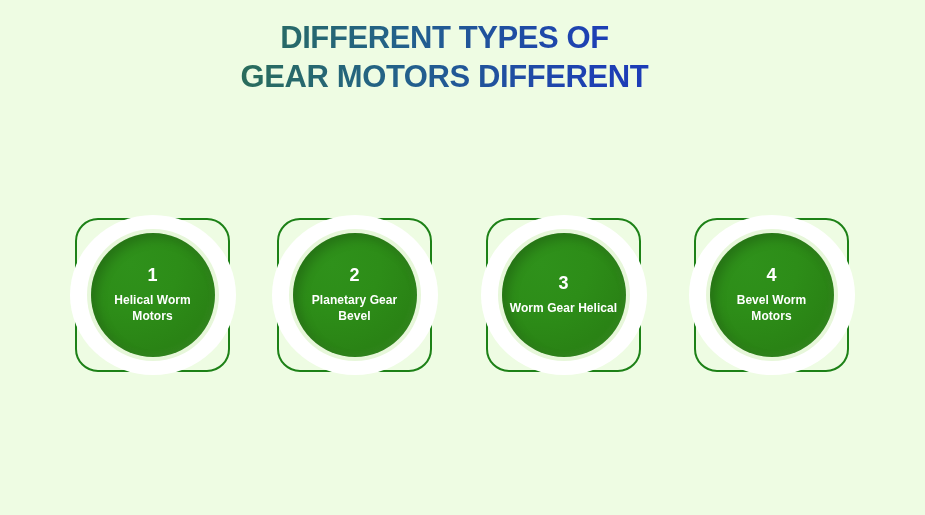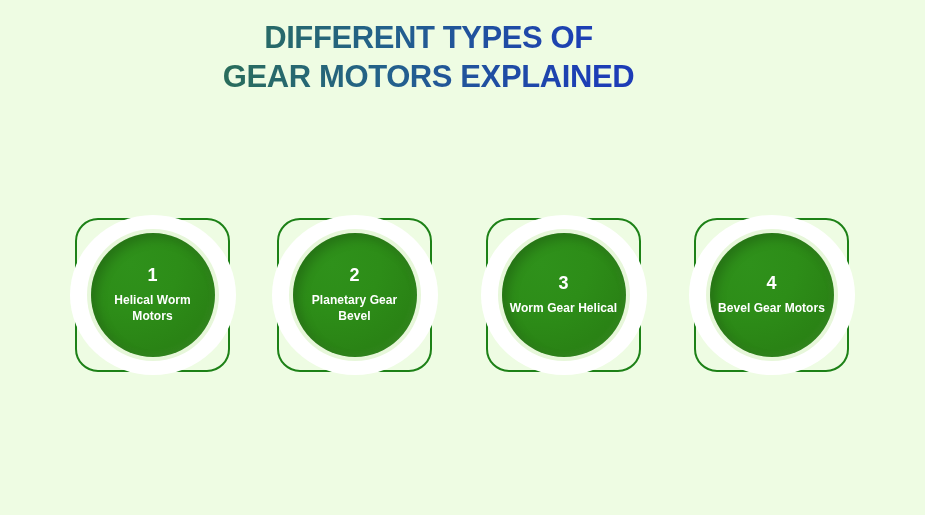--- a/index.html
+++ b/index.html
@@ -20,21 +20,21 @@
   #stage {
     position:absolute;
     inset:0;
     width:925px;
     height:515px;
   }
 
   
   #title-block {
     position:absolute;
-    left:0;
+    left:16px;
     top:22px;
     width:857px;
     text-align:center;
     line-height:1.0;
   }
 
   .title-line {
     display:block;
     font-size:31px;
     font-weight:bold;
@@ -154,21 +154,21 @@
     letter-spacing:0.05px;
   }
 </style>
 </head>
 <body>
 
 <div id="stage">
 
   <div id="title-block">
     <span class="title-line" id="title-line-1">DIFFERENT TYPES OF</span>
-    <span class="title-line" id="title-line-2">GEAR MOTORS EXPLAINED</span>
+    <span class="title-line" id="title-line-2">GEAR MOTORS DIFFERENT</span>
   </div>
 
   <div id="cards-row">
 
     <div class="card card-1">
       <div class="card-frame"></div>
       <div class="card-ring"></div>
       <div class="card-halo"></div>
       <div class="card-disc">
         <div class="card-number">1</div>
@@ -195,18 +195,18 @@
         <div class="card-label">Worm Gear Helical</div>
       </div>
     </div>
 
     <div class="card card-4">
       <div class="card-frame"></div>
       <div class="card-ring"></div>
       <div class="card-halo"></div>
       <div class="card-disc">
         <div class="card-number">4</div>
-        <div class="card-label">Bevel Gear Motors</div>
+        <div class="card-label">Bevel Worm Motors</div>
       </div>
     </div>
 
   </div>
 </div>
 
 </body></html>

